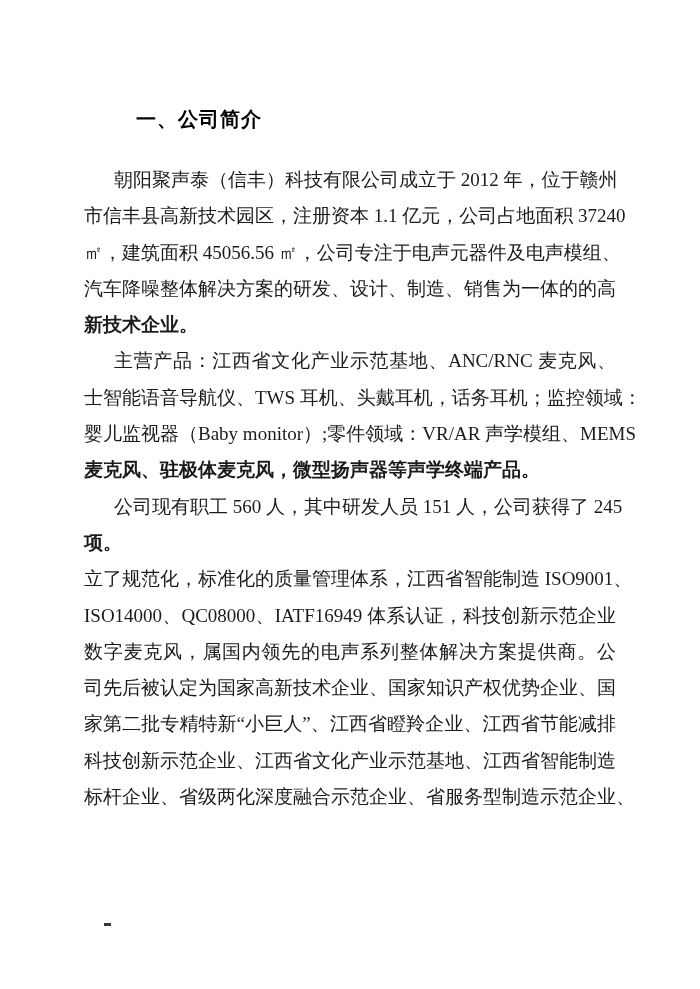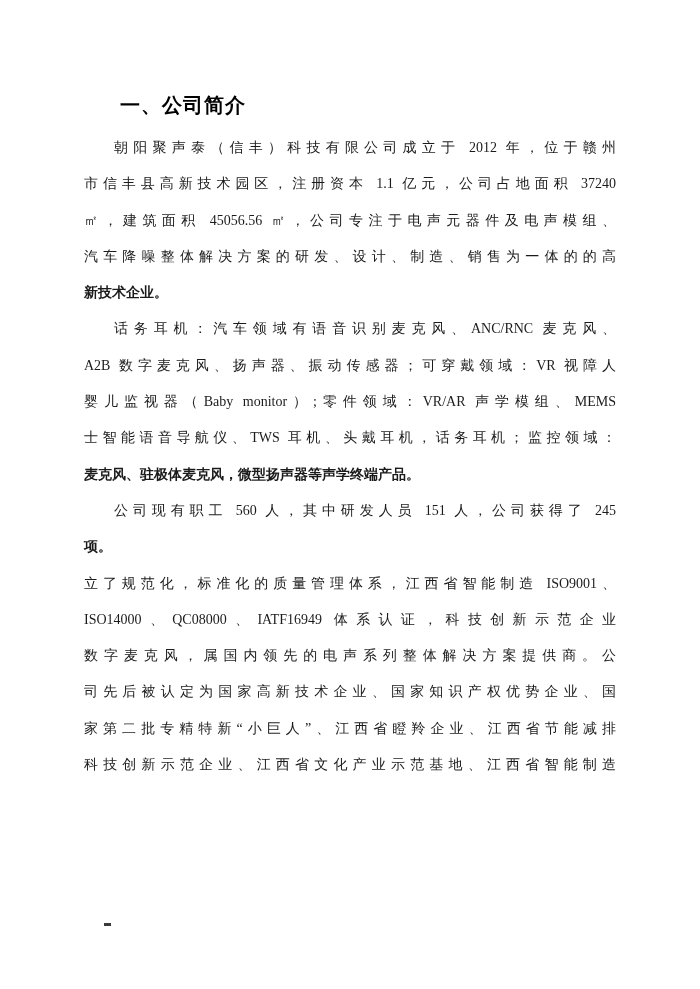--- a/index.html
+++ b/index.html
@@ -17,34 +17,34 @@
     font-family: "Liberation Serif", "DejaVu Serif", serif;
     color: #1b1b1b;
   }
   .content {
     position: absolute;
     top: 90px;
     left: 84px;
     width: 532px;
   }
   .heading {
-    margin: 0;
+    margin: 16px;
     height: 40px;
     line-height: 30px;
-    font-family: Liberation Sans, sans-serif;
+    font-family: Liberation Mono, monospace;
     font-weight: 700;
     font-size: 20px;
     color: #000000;
     text-indent: 36px;
     letter-spacing: 1px;
   }
   .line {
     margin: 0;
     padding: 0;
-    font-size: 14px;
+    font-size: 19px;
     line-height: 36.3px;
     height: 36.3px;
     text-align: justify;
     text-align-last: justify;
     white-space: nowrap;
     color: #1b1b1b;
   }
   .line.indent {
     text-indent: 30px;
   }
@@ -68,32 +68,32 @@
   <div class="content">
 
     <h2 class="heading">一、公司简介</h2>
 
     <p class="line indent">朝阳聚声泰（信丰）科技有限公司成立于 2012 年，位于赣州</p>
     <p class="line">市信丰县高新技术园区，注册资本 1.1 亿元，公司占地面积 37240</p>
     <p class="line">㎡，建筑面积 45056.56 ㎡，公司专注于电声元器件及电声模组、</p>
     <p class="line">汽车降噪整体解决方案的研发、设计、制造、销售为一体的的高</p>
     <p class="line para-end">新技术企业。</p>
 
-    <p class="line indent">话务耳机：汽车领域有语音识别麦克风、ANC/RNC 麦克风、</p>
-    <p class="line">A2B 数字麦克风、扬声器、振动传感器；可穿戴领域：VR 视障人</p>
+    <p class="line indent">主营产品：江西省文化产业示范基地、ANC/RNC 麦克风、</p>
+    <p class="line">士智能语音导航仪、TWS 耳机、头戴耳机，话务耳机；监控领域：</p>
     <p class="line">婴儿监视器（Baby monitor）;零件领域：VR/AR 声学模组、MEMS</p>
-    <p class="line">士智能语音导航仪、TWS 耳机、头戴耳机，话务耳机；监控领域：</p>
     <p class="line para-end">麦克风、驻极体麦克风，微型扬声器等声学终端产品。</p>
 
     <p class="line indent">公司现有职工 560 人，其中研发人员 151 人，公司获得了 245</p>
     <p class="line para-end">项。</p>
 
     <p class="line">立了规范化，标准化的质量管理体系，江西省智能制造 ISO9001、</p>
     <p class="line">ISO14000、QC08000、IATF16949 体系认证，科技创新示范企业</p>
     <p class="line">数字麦克风，属国内领先的电声系列整体解决方案提供商。公</p>
     <p class="line">司先后被认定为国家高新技术企业、国家知识产权优势企业、国</p>
     <p class="line">家第二批专精特新“小巨人”、江西省瞪羚企业、江西省节能减排</p>
     <p class="line">科技创新示范企业、江西省文化产业示范基地、江西省智能制造</p>
+    <p class="line">标杆企业、省级两化深度融合示范企业、省服务型制造示范企业、</p>
 
   </div>
 
   <div class="stray-mark"></div>
 </div>
 
 </body></html>

